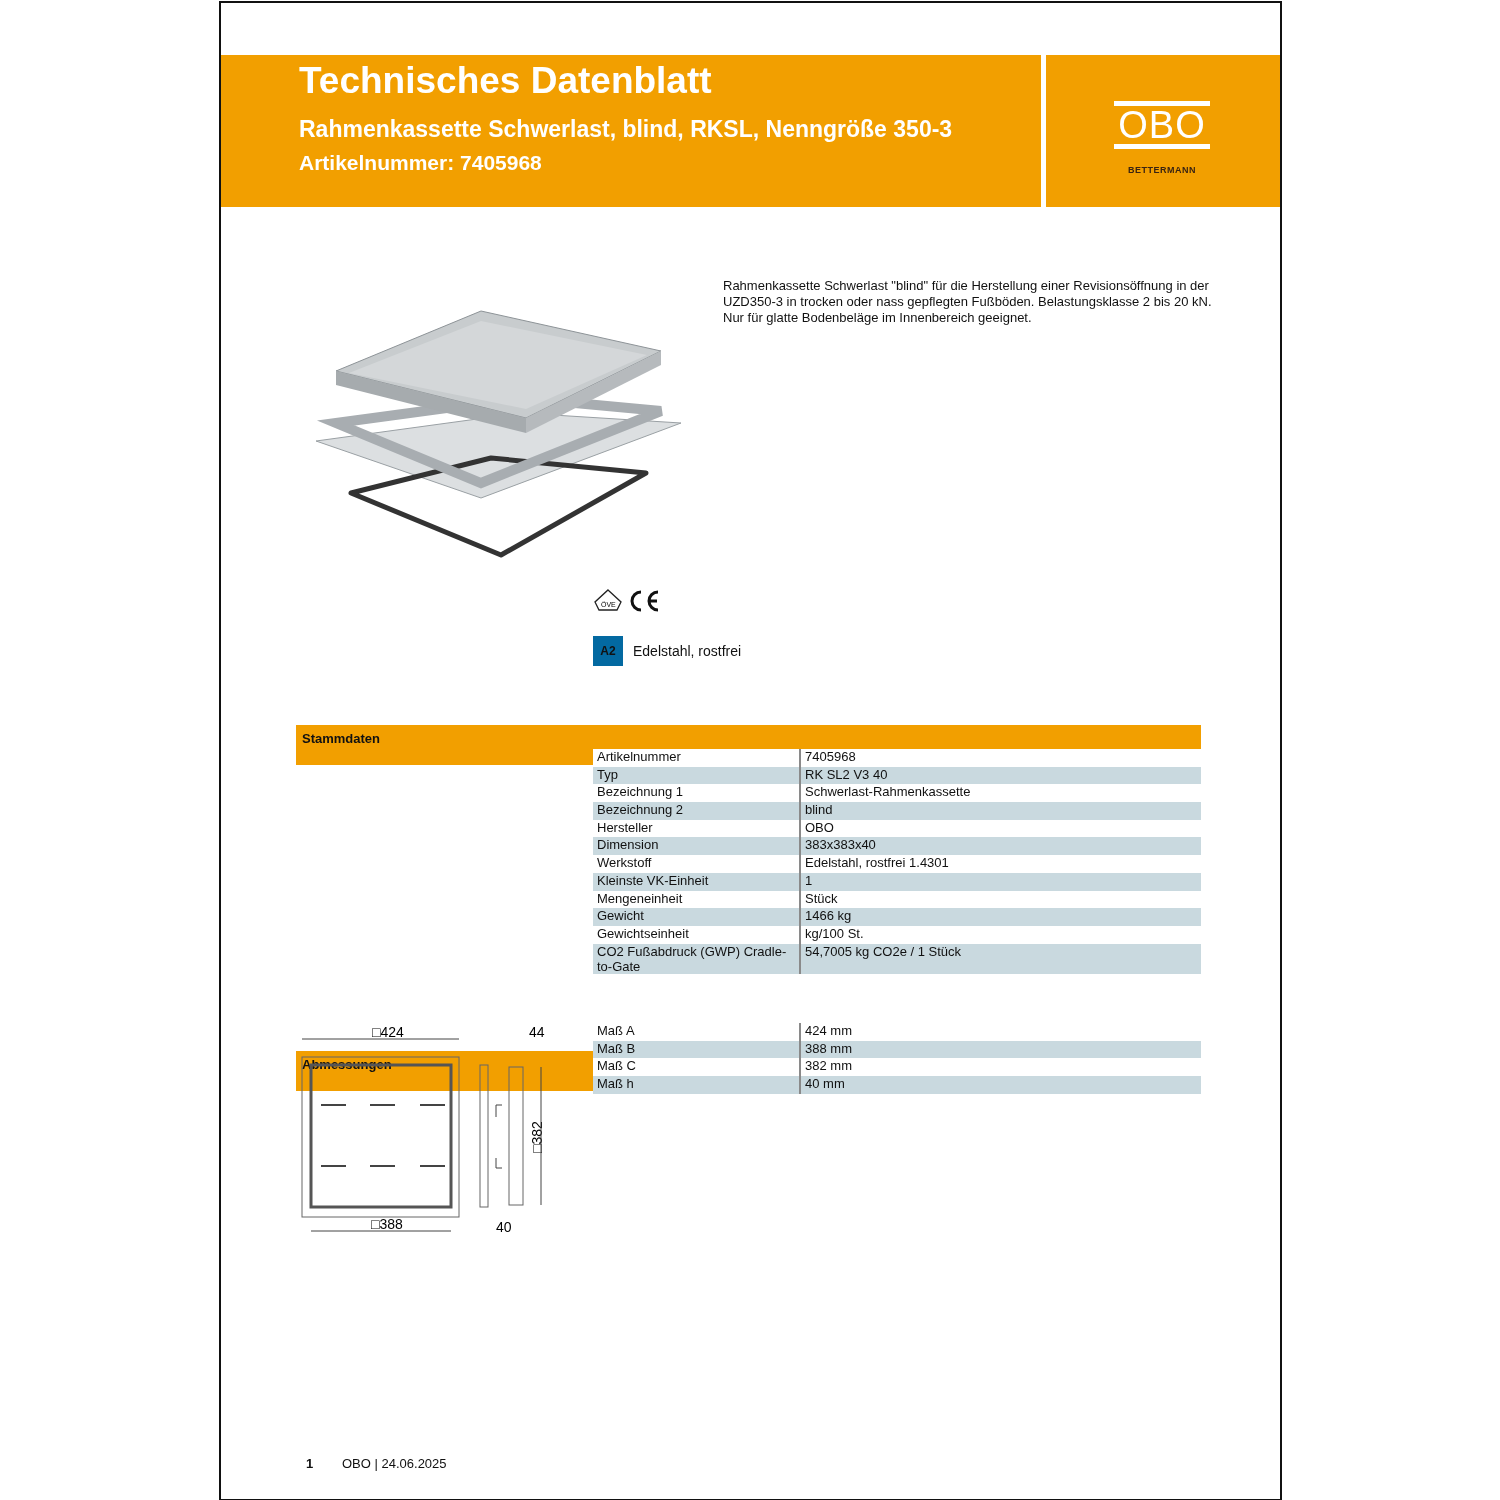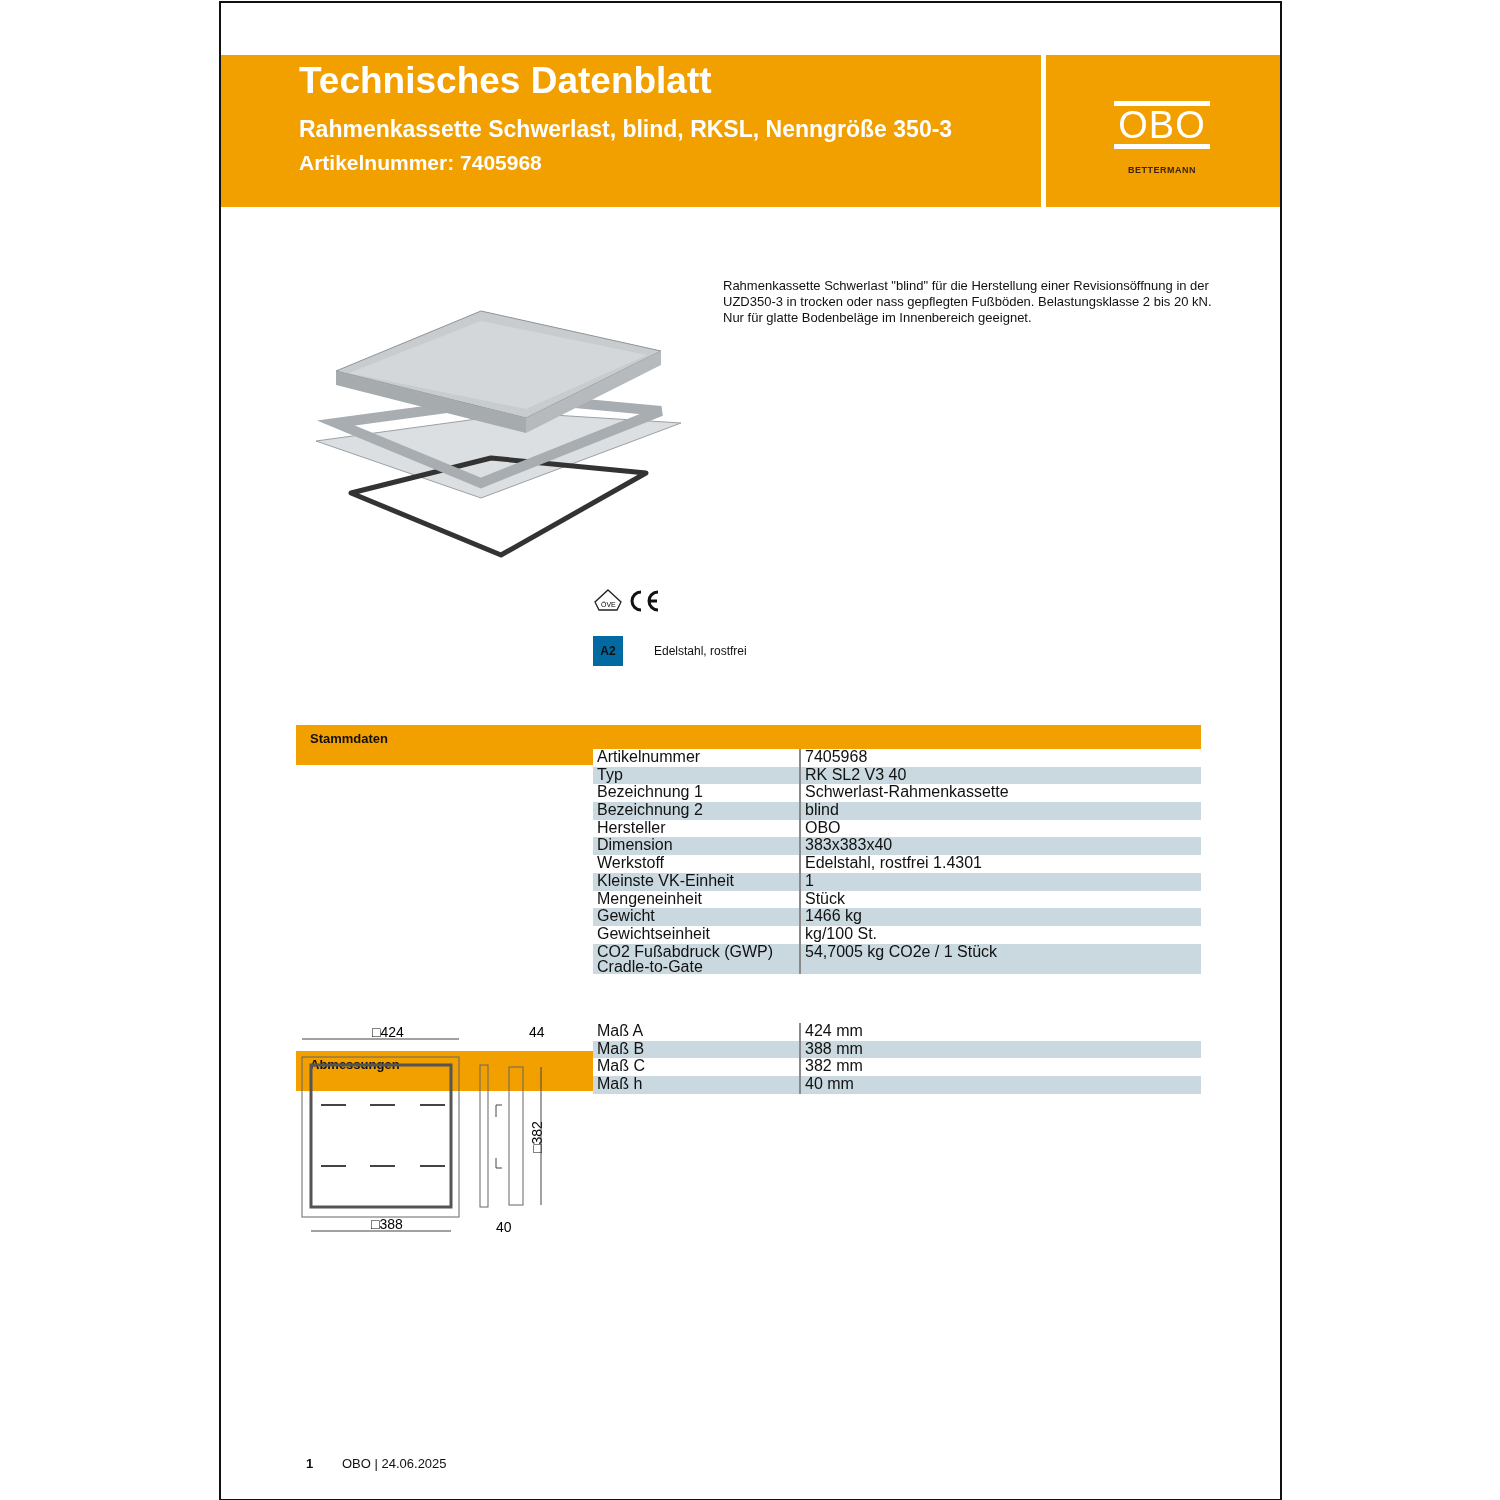--- a/index.html
+++ b/index.html
@@ -13,23 +13,23 @@
   .hdr-divider{position:absolute;left:820px;top:0;width:5px;height:152px;background:#fff;}
   .logo{position:absolute;left:893px;top:46px;width:96px;color:#fff;text-align:center;}
   .logo .bar{height:5px;background:#fff;}
   .logo .obo{font-size:38px;line-height:38px;letter-spacing:1px;font-weight:normal;}
   .logo .bm{color:#3a2412;font-size:9px;font-weight:bold;letter-spacing:0.5px;margin-top:16px;}
   .desc{position:absolute;left:502px;top:275px;width:490px;font-size:13px;line-height:16px;color:#111;}
   .product-img{position:absolute;left:80px;top:290px;width:400px;height:290px;}
   .certs{position:absolute;left:372px;top:585px;display:flex;align-items:center;gap:4px;}
   .material{position:absolute;left:372px;top:633px;display:flex;align-items:center;}
   .a2{width:30px;height:30px;background:#0369a1;font-size:12px;font-weight:bold;display:flex;align-items:center;justify-content:center;}
-  .mat-label{margin-left:31px;font-size:12px;text-align:center;}
-  .sec-bar{position:absolute;left:75px;width:905px;height:40px;background:#f29f00;font-size:13px;font-weight:bold;line-height:28px;padding-left:14px;box-sizing:border-box;color:#111;}
-  .tbl{position:absolute;left:372px;width:608px;border-collapse:collapse;font-size:16px;}
+  .mat-label{margin-left:10px;font-size:14px;text-align:center;}
+  .sec-bar{position:absolute;left:75px;width:905px;height:40px;background:#f29f00;font-size:13px;font-weight:bold;line-height:28px;padding-left:6px;box-sizing:border-box;color:#111;}
+  .tbl{position:absolute;left:372px;width:608px;border-collapse:collapse;font-size:13px;}
   .tbl td{padding:0 4px;vertical-align:top;line-height:15px;height:17.7px;}
   .tbl td.k{width:198px;border-right:2px solid #8a8a8a;}
   .tbl tr:nth-child(odd){background:#fff;}
   .tbl tr:nth-child(even){background:#c9d9df;}
   .drawing{position:absolute;left:75px;top:1020px;width:270px;height:220px;}
   .footer{position:absolute;left:77px;top:1453px;font-size:13px;margin-left:8px;}
   .footer .pg{font-weight:bold;display:inline-block;width:36px;}
 </style>
 </head>
 <body>

